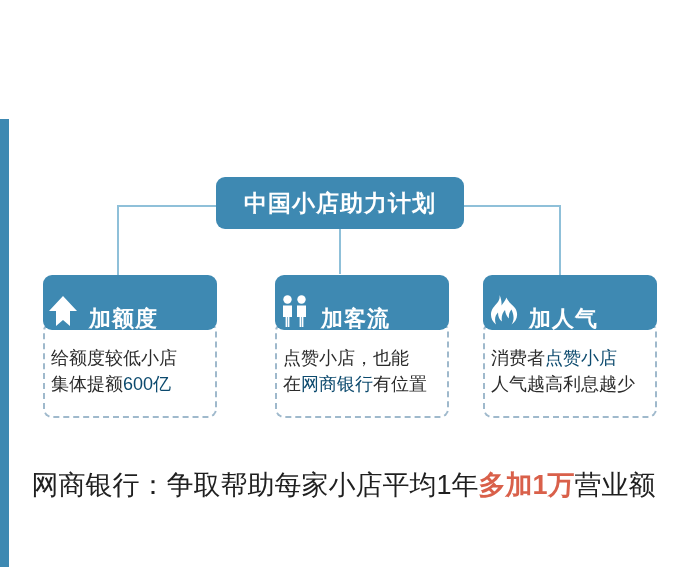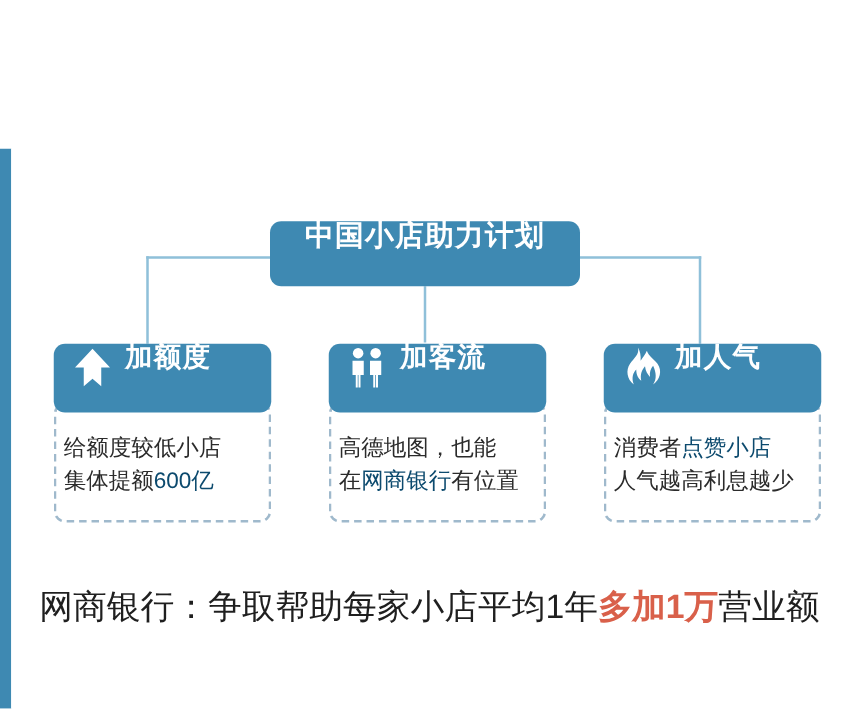--- a/index.html
+++ b/index.html
@@ -101,20 +101,21 @@
   
   .root-node {
     position: absolute;
     left: 216px;
     top: 177px;
     width: 248px;
     height: 52px;
     background: #3e89b2;
     border-radius: 9px;
     display: flex;
+    align-items: center;
     justify-content: center;
     box-sizing: border-box;
   }
   .root-label {
     color: #ffffff;
     font-size: 23px;
     font-weight: bold;
     letter-spacing: 1px;
     line-height: 1;
   }
@@ -123,23 +124,23 @@
   .card {
     position: absolute;
     width: 174px;
   }
   .card-head {
     position: relative;
     height: 55px;
     background: #3e89b2;
     border-radius: 9px;
     display: flex;
-    align-items: flex-start;
-    box-sizing: border-box;
-    padding-left: 12px;
+    align-items: flex-end;
+    box-sizing: border-box;
+    padding-left: 1px;
     z-index: 2;
   }
   .card-icon {
     width: 38px;
     height: 38px;
     display: flex;
     align-items: center;
     justify-content: center;
     flex: 0 0 auto;
   }
@@ -220,35 +221,35 @@
       <div class="card-body">
         <div class="card-line">
           <span>给额度较低小店</span>
         </div>
         <div class="card-line">
           <span>集体提额</span><span class="hl">600亿</span>
         </div>
       </div>
     </div>
 
-    <div class="card" style="left:254px; top:156px;">
+    <div class="card" style="left:266px; top:156px;">
       <div class="card-head">
         <span class="card-icon">
           <svg width="34" height="34" viewBox="0 0 34 34">
             <circle cx="9.5" cy="5.5" r="4.2" fill="#ffffff"></circle>
             <path d="M5 11.5h9v11.5h-2.6V33h-1.6V23h-0.6V33H7.6V23H5Z" fill="#ffffff"></path>
             <circle cx="23.5" cy="5.5" r="4.2" fill="#ffffff"></circle>
             <path d="M19 11.5h9v11.5h-2.6V33h-1.6V23h-0.6V33h-1.6V23H19Z" fill="#ffffff"></path>
           </svg>
         </span>
         <span class="card-title">加客流</span>
       </div>
       <div class="card-body">
         <div class="card-line">
-          <span>高德地图，也能</span>
+          <span>点赞小店，也能</span>
         </div>
         <div class="card-line">
           <span>在</span><span class="hl">网商银行</span><span>有位置</span>
         </div>
       </div>
     </div>
 
     <div class="card" style="left:474px; top:156px;">
       <div class="card-head">
         <span class="card-icon">

